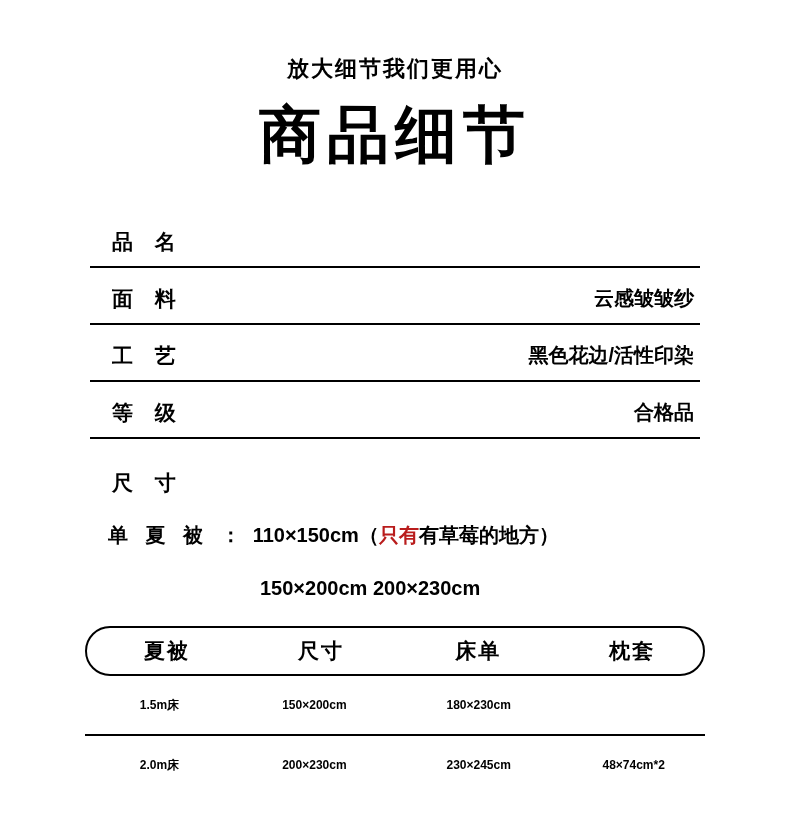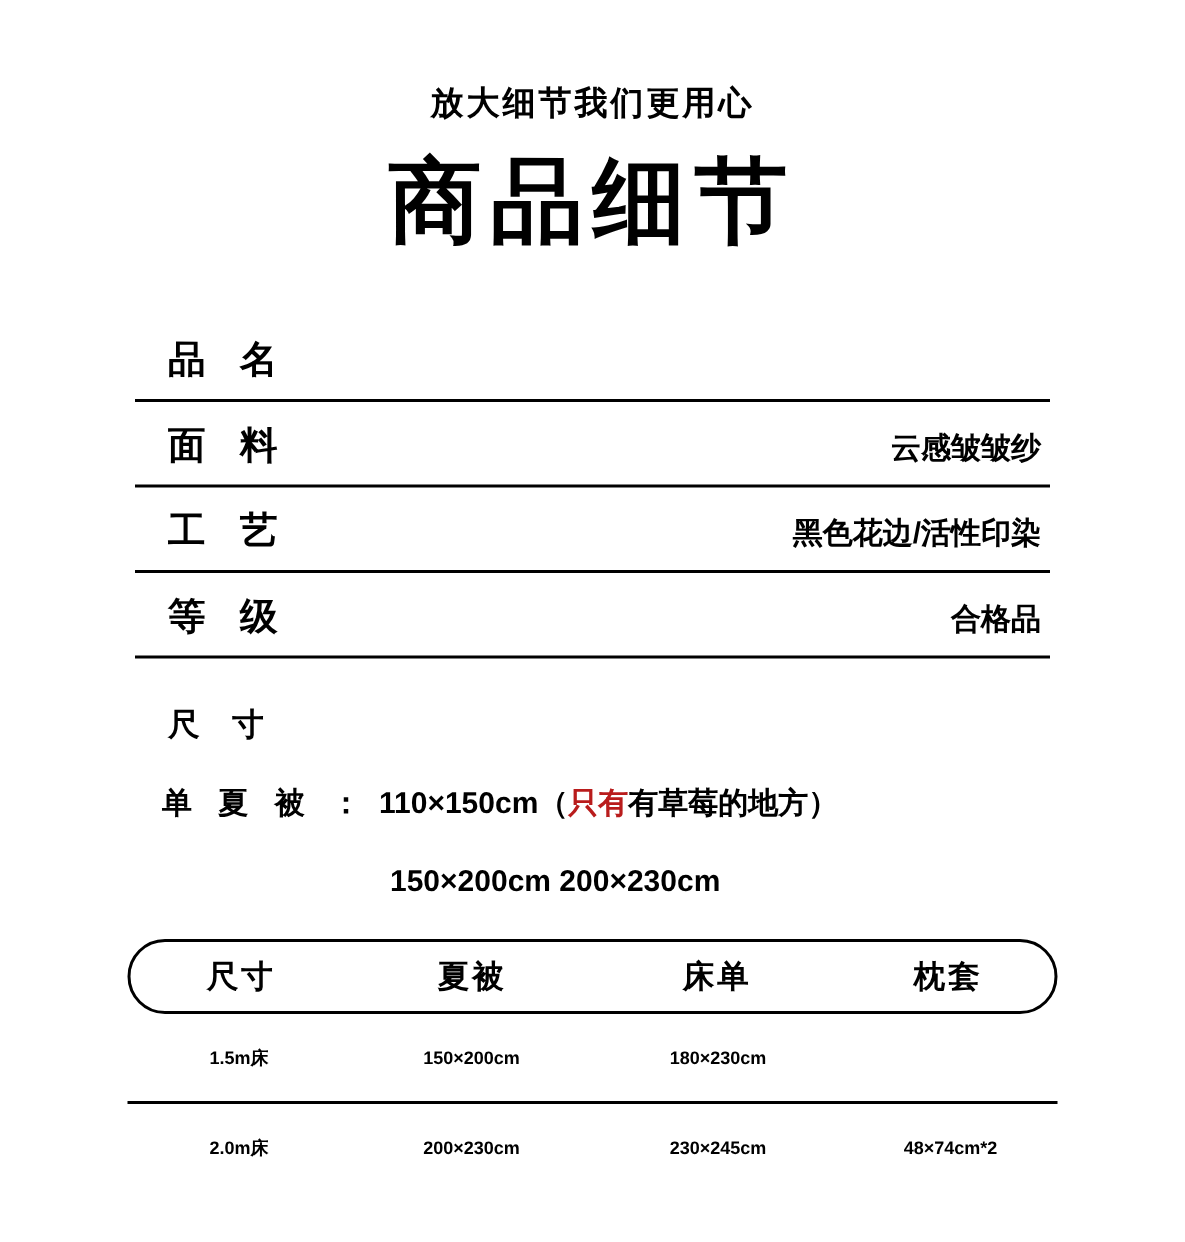--- a/index.html
+++ b/index.html
@@ -49,21 +49,21 @@
   }
   .spec-row {
     display: flex;
     align-items: flex-end;
     justify-content: space-between;
     border-bottom: 2px solid #000;
     height: 57px;
     box-sizing: border-box;
   }
   .spec-label {
-    font-size: 25px;
+    font-size: 21px;
     font-weight: bold;
     letter-spacing: 8px;
     padding-bottom: 10px;
     padding-left: 22px;
     white-space: nowrap;
   }
   .spec-value {
     font-size: 20px;
     font-weight: bold;
     padding-bottom: 11px;
@@ -185,22 +185,22 @@
     <div class="size-line-1">
       <span class="lbl">单 夏 被 ：</span><span class="num">110×150cm（</span><span class="red">只有</span><span>有草莓的地方）</span>
     </div>
 
     <div class="size-line-2">150×200cm 200×230cm</div>
   </div>
 
   <div class="table-wrap">
 
     <div class="table-head">
+      <div class="cell c1">夏被</div>
       <div class="cell c0">尺寸</div>
-      <div class="cell c1">夏被</div>
       <div class="cell c2">床单</div>
       <div class="cell c3">枕套</div>
     </div>
 
     <div class="table-row">
       <div class="cell c0">1.5m床</div>
       <div class="cell c1">150×200cm</div>
       <div class="cell c2">180×230cm</div>
     </div>
 

